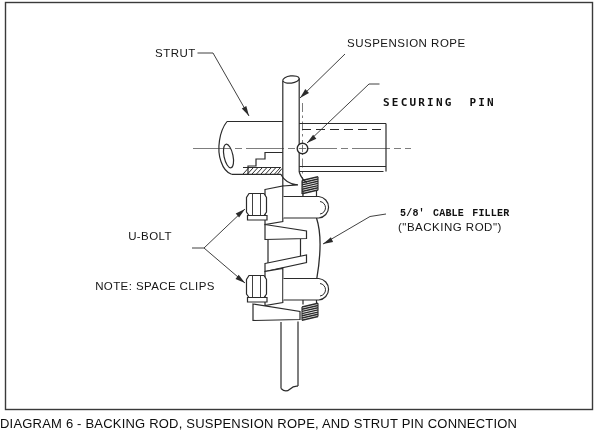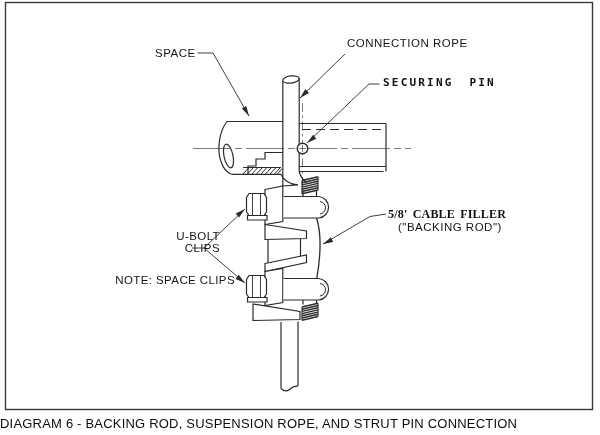--- a/index.html
+++ b/index.html
@@ -6,29 +6,29 @@
   #stage{
     position:relative;width:600px;height:435px;background:#ffffff;
     font-family:"Liberation Sans",sans-serif;overflow:hidden;
   }
   .lbl{
     position:absolute;font-size:11.5px;line-height:12px;color:#161616;
     letter-spacing:0.5px;white-space:nowrap;
   }
   .lbl-cad{
     font-family:"DejaVu Sans Mono",monospace;font-weight:bold;
-    font-size:11px;letter-spacing:2.2px;word-spacing:7px;color:#111;
+    font-size:11px;letter-spacing:2.2px;word-spacing:7px;color:#111;margin-top:20px;
   }
   .lbl-cad2{
-    font-family:Liberation Serif, serif;font-weight:bold;
-    font-size:12px;letter-spacing:0.2px;word-spacing:2px;color:#111;
+    font-family:Liberation Mono, monospace;font-weight:bold;
+    font-size:10px;letter-spacing:0.2px;word-spacing:2px;color:#111;margin-left:12px;
   }
   .lbl-block{
     position:absolute;font-size:11.5px;line-height:12px;color:#161616;
-    letter-spacing:0.4px;text-align:right;
+    letter-spacing:0.4px;text-align:center;
   }
   .caption{
     position:absolute;left:0;top:416px;width:483px;text-align:center;
     font-size:13px;letter-spacing:0.2px;color:#0d0d0d;white-space:nowrap;
   }
   svg{position:absolute;left:0;top:0;}
 </style>
 </head>
 <body>
 
@@ -117,32 +117,31 @@
     <g fill="#2b2b2b" stroke="none">
       <polygon points="249,116 241.8,108.6 246.3,106.0"></polygon>
       <polygon points="300,98 305.3,89.1 309,92.9"></polygon>
       <polygon points="307,143 313.1,134.7 316.4,138.7"></polygon>
       <polygon points="245,209 239.1,217.5 235.7,213.6"></polygon>
       <polygon points="245,283 235.5,278.9 238.7,274.8"></polygon>
       <polygon points="323,244 330.9,237.3 333.1,242.0"></polygon>
     </g>
   </svg>
 
-  <div class="lbl" style="left:155px;top:47px">SPACE</div>
+  <div class="lbl" style="left:155px;top:47px">STRUT</div>
 
-  <div class="lbl" style="left:347px;top:37px">CONNECTION ROPE</div>
+  <div class="lbl" style="left:347px;top:37px">SUSPENSION ROPE</div>
 
   <div class="lbl lbl-cad" style="left:383px;top:77px">SECURING PIN</div>
 
   <div class="lbl-block" style="left:80px;top:230px;width:140px">
     <div>U-BOLT</div>
-    <div>CLIPS</div>
   </div>
 
-  <div class="lbl-block" style="left:75px;top:274px;width:160px">
+  <div class="lbl-block" style="left:75px;top:280px;width:160px">
     <div>NOTE: SPACE CLIPS</div>
   </div>
 
   <div class="lbl lbl-cad2" style="left:388px;top:208px">5/8' CABLE FILLER</div>
 
   <div class="lbl" style="left:398px;top:221px">("BACKING ROD")</div>
 
   <div class="caption">DIAGRAM 6 - BACKING ROD, SUSPENSION ROPE, AND STRUT PIN CONNECTION</div>
 </div>
 

